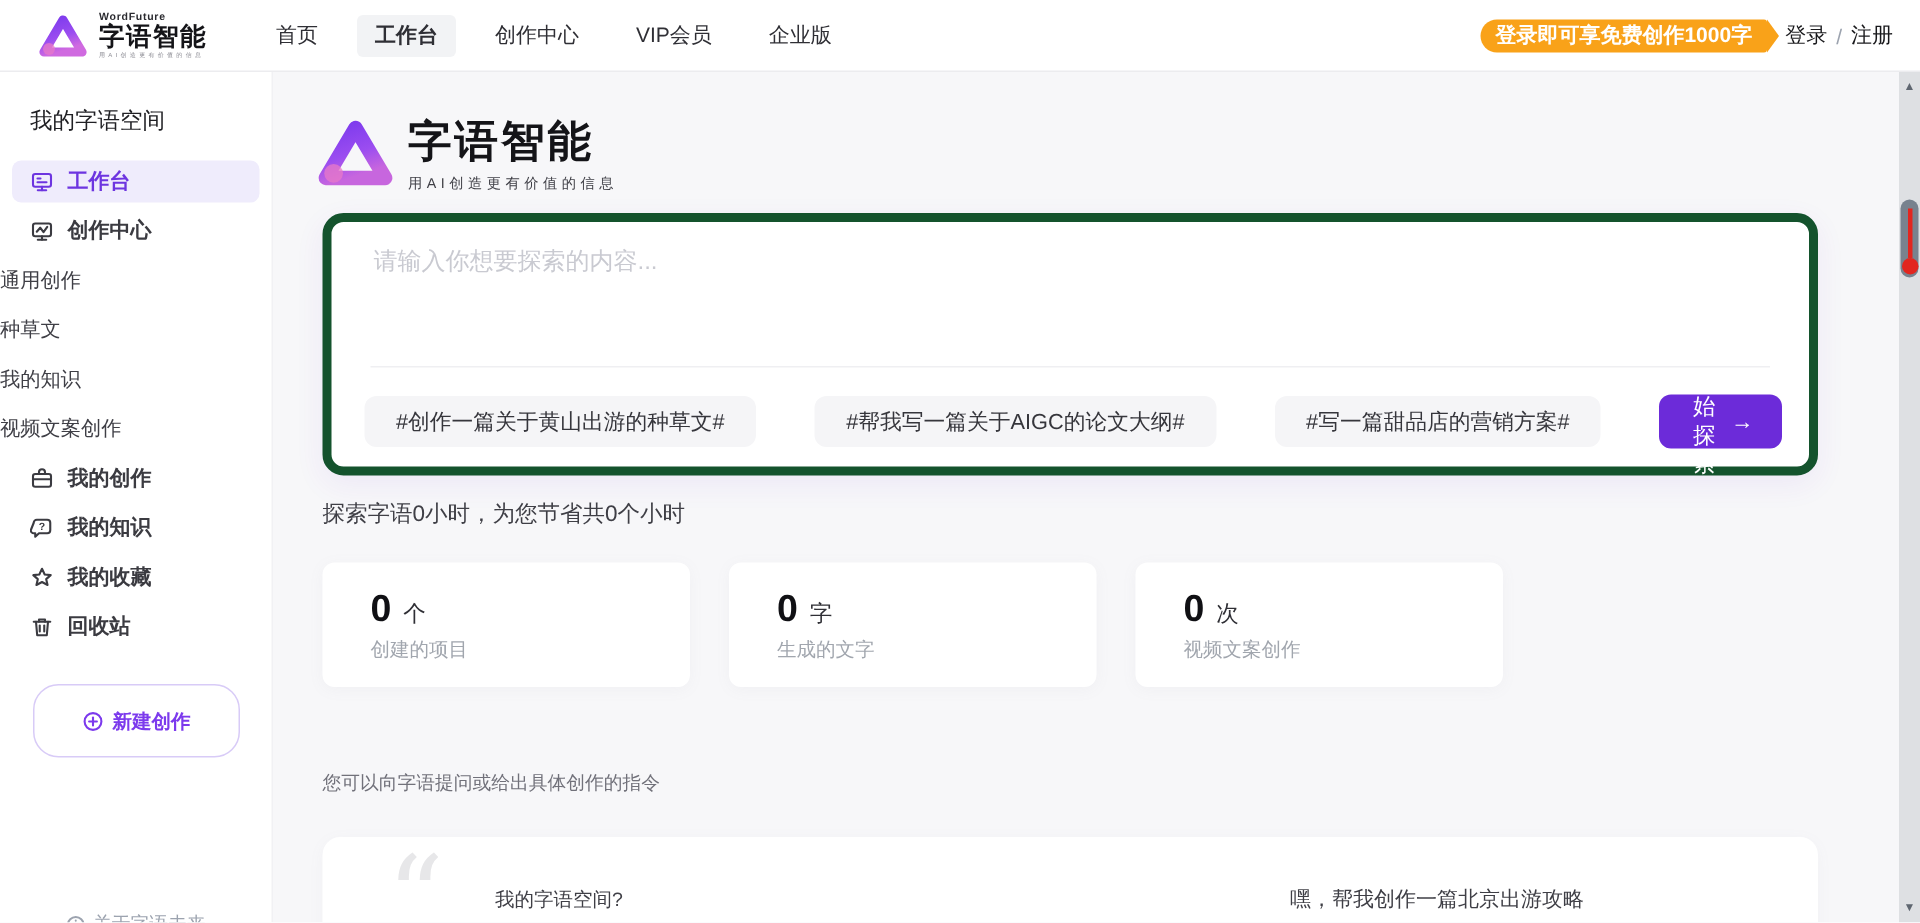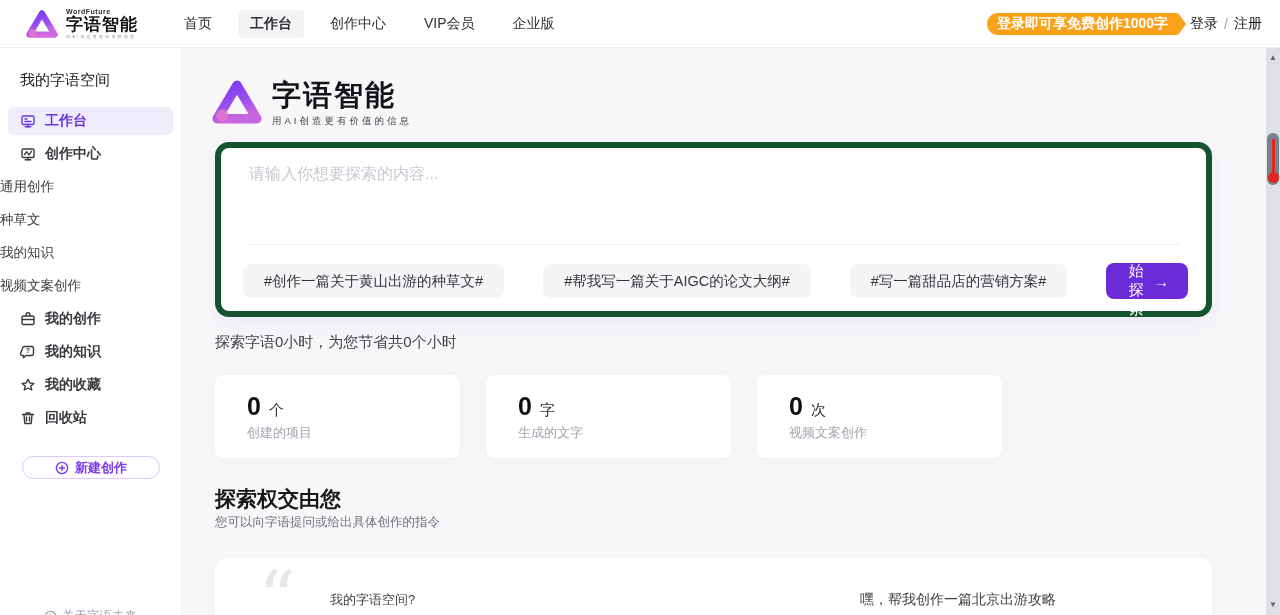--- a/index.html
+++ b/index.html
@@ -33,21 +33,21 @@
   .sidebar { position:absolute; left:0; top:48px; bottom:0; width:182px; background:#fff;
              border-right:1px solid #F1F1F4; z-index:5; }
   .side-title { padding:23px 0 12px 20px; font-size:15px; font-weight:normal; color:#202024; }
   .side-item { display:flex; align-items:center; height:28px; margin:5px 8px 0 8px; padding:0 12px;
                border-radius:6px; gap:9px; font-size:14px; font-weight:600; color:#3B3B41; cursor:pointer; }
   .side-item.active { background:#EFECFC; color:#6D35E0; }
   .side-item .icn { display:flex; width:16px; height:16px; align-items:center; justify-content:center; flex:none; }
   .side-item .chev { margin-left:auto; color:#9CA3AF; display:flex; }
   .side-sub { display:flex; align-items:center; height:28px; margin-top:5px; 
               font-size:13.5px; color:#3F3F46; cursor:pointer; }
-  .new-btn { display:flex; align-items:center; justify-content:center; gap:6px; width:138px; height:23px;
+  .new-btn { display:flex; align-items:center; justify-content:center; gap:6px; width:138px; height:49px;
              margin:24px auto 0 22px; border:1px solid #D8CBF7; border-radius:17px; background:#fff;
              color:#7C3AED; font-size:13px; font-weight:bold; cursor:pointer; }
   .about { position:absolute; left:0; right:0; top:512px; display:flex; align-items:center; justify-content:center;
            gap:5px; font-size:12.5px; color:#9CA3AF; cursor:pointer;margin-top:48px; }
 
   
   .main { position:absolute; left:182px; top:48px; right:0; bottom:0; background:#F7F7F9; overflow:hidden; }
 
   .hero { position:absolute; left:30px; top:30px; display:flex; align-items:center; gap:10px; }
   .hero-text { display:flex; flex-direction:column; }
@@ -297,21 +297,20 @@
       </div>
       <div class="stat-card">
         <div class="stat-value-row">
           <span class="stat-value">0</span>
           <span class="stat-unit">次</span>
         </div>
         <div class="stat-label">视频文案创作</div>
       </div>
     </div>
 
-    <h2 class="section-title">探索权交由您</h2>
     <div class="section-sub">您可以向字语提问或给出具体创作的指令</div>
 
     <section class="quote-card">
       <span class="quote-mark">“</span>
       <span class="quote-q1">我的字语空间?</span>
       <span class="quote-q2">嘿，帮我创作一篇北京出游攻略</span>
     </section>
   </main>
 
   <div class="scroll-track">

